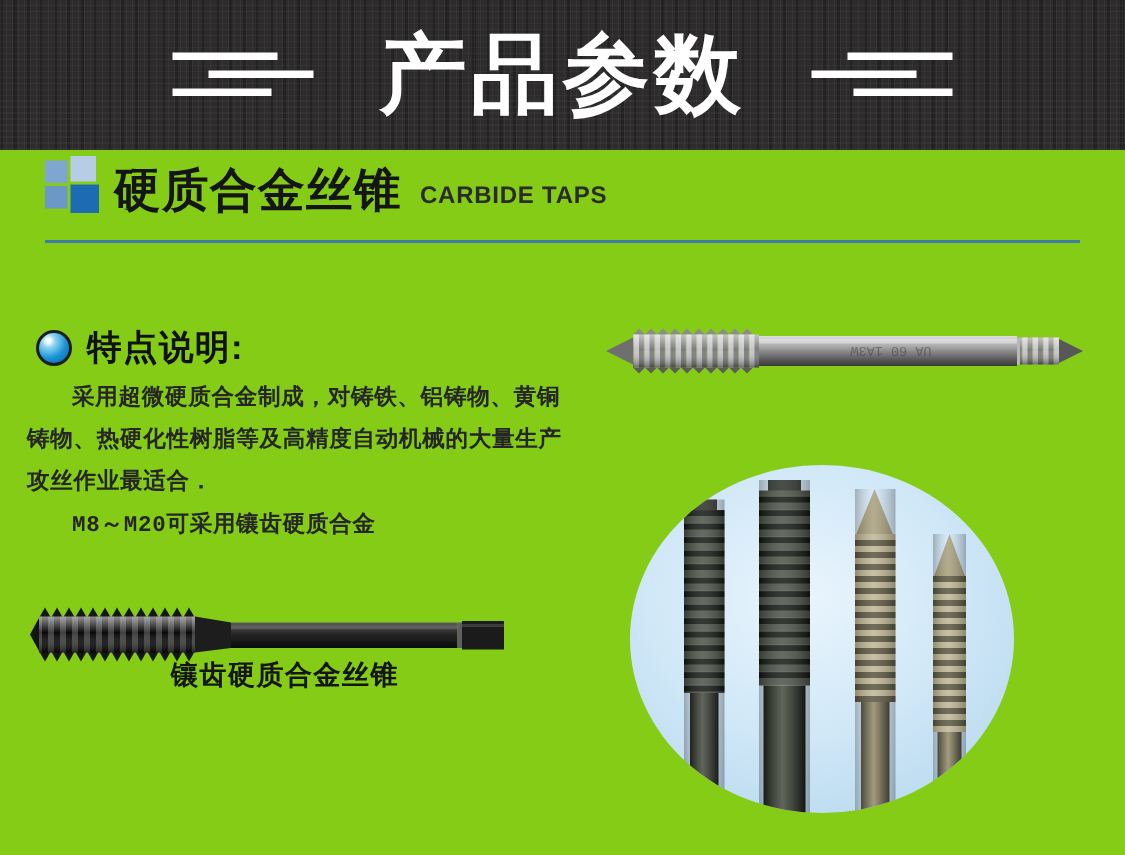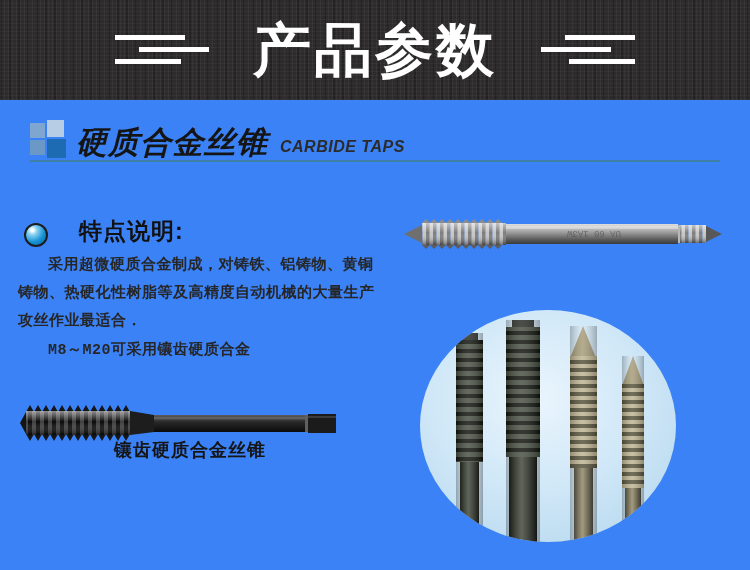--- a/index.html
+++ b/index.html
@@ -1,17 +1,17 @@
 <!DOCTYPE html>
 <html><head>
 <meta charset="utf-8">
 <style>
   html,body{margin:0;padding:0;background:#ffffff;}
   .page{
-    position:relative;width:750px;height:570px;background:#3b82f6;
+    position:relative;width:750px;height:570px;background:#84cc16;
     font-family:"Liberation Sans",sans-serif;overflow:hidden;
   }
   
   .banner{
     position:absolute;left:0;top:0;width:750px;height:100px;
     background-color:#2d2b2c;
     background-image:
       repeating-linear-gradient(90deg, rgba(255,255,255,.04) 0 1px, transparent 1px 4px),
       repeating-linear-gradient(0deg, rgba(255,255,255,.035) 0 1px, transparent 1px 4px),
       repeating-linear-gradient(90deg, rgba(0,0,0,.22) 0 2px, transparent 2px 9px);
@@ -23,32 +23,32 @@
   }
   .deco{position:relative;width:94px;height:30px;}
   .deco .bar{position:absolute;height:5px;background:#ffffff;}
   .deco-left .b1{left:0;top:0;width:70px;}
   .deco-left .b2{left:24px;top:12px;width:70px;}
   .deco-left .b3{left:0;top:24px;width:66px;}
   .deco-right .b1{right:0;top:0;width:70px;}
   .deco-right .b2{right:24px;top:12px;width:70px;}
   .deco-right .b3{right:0;top:24px;width:66px;}
   
-  .title-row{position:absolute;left:28px;top:120px;display:flex;align-items:flex-end;font-style:italic;}
+  .title-row{position:absolute;left:28px;top:104px;display:flex;align-items:flex-end;}
   .sq-icon{position:relative;width:38px;height:38px;margin-right:10px;}
   .sq-icon span{position:absolute;display:block;}
   .sq-tl{left:2px;top:3px;width:15px;height:15px;background:#7fa6d1;}
   .sq-tr{left:19px;top:0;width:17px;height:17px;background:#b7cde6;}
   .sq-bl{left:2px;top:20px;width:15px;height:15px;background:#6b98c6;}
   .sq-br{left:19px;top:19px;width:19px;height:19px;background:#1d6cb3;}
   .sec-title{font-size:31px;font-weight:bold;color:#151515;line-height:1;letter-spacing:1px;}
   .sec-sub{font-size:16px;font-weight:bold;color:#2b2b2b;margin-left:12px;padding-bottom:2px;letter-spacing:.5px;text-align:center;}
   .divider{position:absolute;left:30px;top:160px;width:690px;height:2px;background:#3f7ea6;}
   
-  .feat-head{position:absolute;left:24px;top:216px;display:flex;align-items:flex-end;gap:21px;}
+  .feat-head{position:absolute;left:24px;top:216px;display:flex;align-items:center;}
   .sphere{
     width:24px;height:24px;border-radius:50%;
     background:radial-gradient(circle at 32% 26%, #ffffff 6%, #8fd4f2 22%, #1793d4 58%, #0662a8 100%);
     border:2px solid #1d1d1d;box-sizing:border-box;margin-right:10px;
   }
   .feat-title{font-size:23px;font-weight:bold;color:#111;letter-spacing:1px;}
   .feat-text{position:absolute;left:18px;top:252px;width:358px;}
   .feat-text p{
     margin:0;text-indent:2em;font-size:15px;font-weight:bold;color:#262626;
     line-height:1.88;letter-spacing:.5px;font-family:Liberation Mono, monospace;

